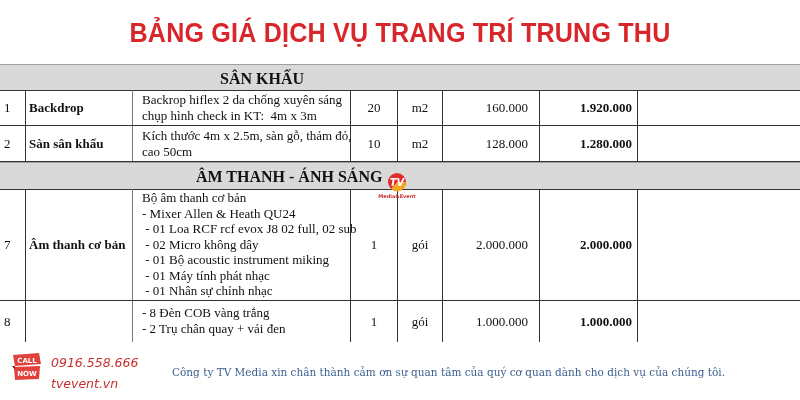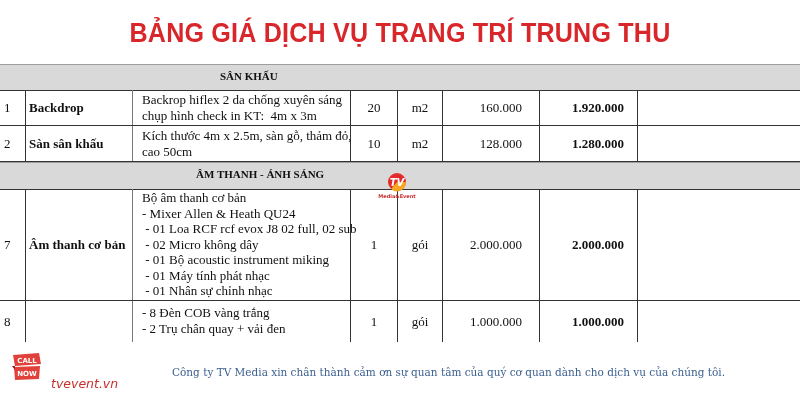--- a/index.html
+++ b/index.html
@@ -1,31 +1,31 @@
 <!DOCTYPE html>
 <html><head>
 <meta charset="utf-8">
 <style>
   html, body { margin:0; padding:0; }
   body { width:800px; height:400px; background:#ffffff; position:relative; overflow:hidden; font-family:"Liberation Serif", serif; }
   .title { position:absolute; left:0; top:0; width:800px; height:65px; line-height:66px; text-align:center; font-family:"Liberation Sans", sans-serif; font-weight:bold; font-size:27px; color:#d9262b; letter-spacing:0.2px; transform:scaleX(0.93); transform-origin:center; }
   .sheet { position:absolute; left:0; top:64px; width:800px; height:278px; }
-  .section { position:absolute; left:0; width:800px; background:#d9d9d9; border-top:1px solid #9e9e9e; border-bottom:1.5px solid #333; text-align:left; font-weight:bold; font-size:11px; color:#111; }
+  .section { position:absolute; left:0; width:800px; background:#d9d9d9; border-top:1px solid #9e9e9e; border-bottom:1.5px solid #333; text-align:left; font-weight:bold; font-size:16px; color:#111; }
   .section span { position:absolute; }
   .row { position:absolute; left:0; width:800px; border-bottom:1.5px solid #333; }
   .cell { position:absolute; top:0; bottom:0; font-size:13px; color:#111; display:flex; align-items:center; box-sizing:border-box; }
   .vline { position:absolute; top:0; bottom:0; width:0; border-left:1.5px solid #333; }
   .vline.light { border-left:1px solid #777; }
   .c-no { left:2px; width:22px; padding-left:2px; }
   .c-name { left:27px; width:112px; padding-left:2px; font-weight:bold; }
   .c-desc { left:134px; width:215px; padding-left:8px; line-height:15.5px; white-space:pre; align-items:center; }
   .c-qty { left:351px; width:46px; justify-content:center; }
   .c-unit { left:398px; width:44px; justify-content:center; }
-  .c-price { left:443px; width:95px; justify-content:flex-end; padding-right:16px; }
-  .c-total { left:540px; width:96px; justify-content:flex-end; padding-right:12px; font-weight:bold;font-family:Liberation Serif, serif; }
+  .c-price { left:443px; width:95px; justify-content:flex-end; padding-right:10px; }
+  .c-total { left:540px; width:96px; justify-content:flex-end; padding-right:4px; font-weight:bold;font-family:Liberation Serif, serif; }
   .logo { position:absolute; left:377px; top:172px; width:40px; height:30px; }
   .footer { position:absolute; left:0; top:342px; width:800px; height:58px; background:#fff;text-decoration:underline; }
   .call { position:absolute; left:12px; top:10px; width:30px; height:30px; }
   .phone { position:absolute; left:51px; top:13px; font-family:"DejaVu Sans", sans-serif; font-style:italic; font-size:12.5px; color:#c8302f; }
   .web { position:absolute; left:51px; top:34px; font-family:"DejaVu Sans", sans-serif; font-style:italic; font-size:12.5px; color:#c8302f;text-align:right; }
   .thanks { position:absolute; left:172px; top:24px; font-family:"DejaVu Serif", serif; font-size:10.5px; color:#3b5f8f; white-space:nowrap; }
 </style>
 </head>
 <body>
 
@@ -130,15 +130,16 @@
 <div class="footer">
   <div class="call">
     <svg width="30" height="30" viewBox="0 0 30 30">
       <polygon points="1,3 27,1 29,12 3,14" fill="#e0413a"></polygon>
       <polygon points="2,15 28,14 27,27 3,28" fill="#e0413a"></polygon>
       <polygon points="0,14 3,14 3,18" fill="#9c1f1a"></polygon>
       <text x="15" y="11" text-anchor="middle" font-family="DejaVu Sans, sans-serif" font-size="7" font-weight="bold" fill="#ffffff">CALL</text>
       <text x="15" y="24" text-anchor="middle" font-family="DejaVu Sans, sans-serif" font-size="7" font-weight="bold" fill="#ffffff">NOW</text>
     </svg>
   </div>
+  <div class="phone">0916.558.666</div>
   <div class="web">tvevent.vn</div>
   <div class="thanks">Công ty TV Media xin chân thành cảm ơn sự quan tâm của quý cơ quan dành cho dịch vụ của chúng tôi.</div>
 </div>
 
 </body></html>

